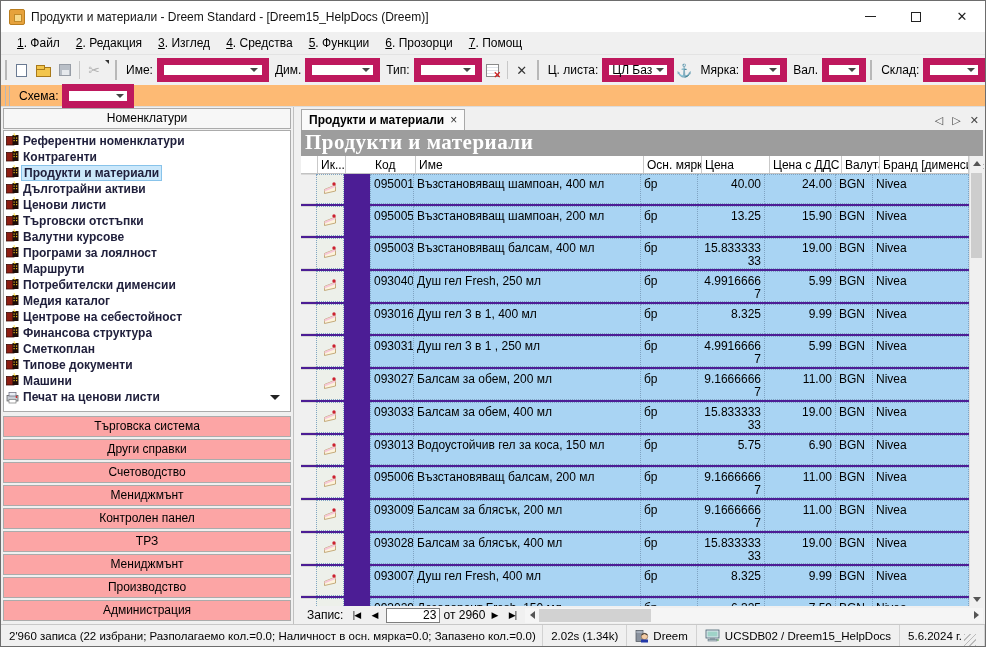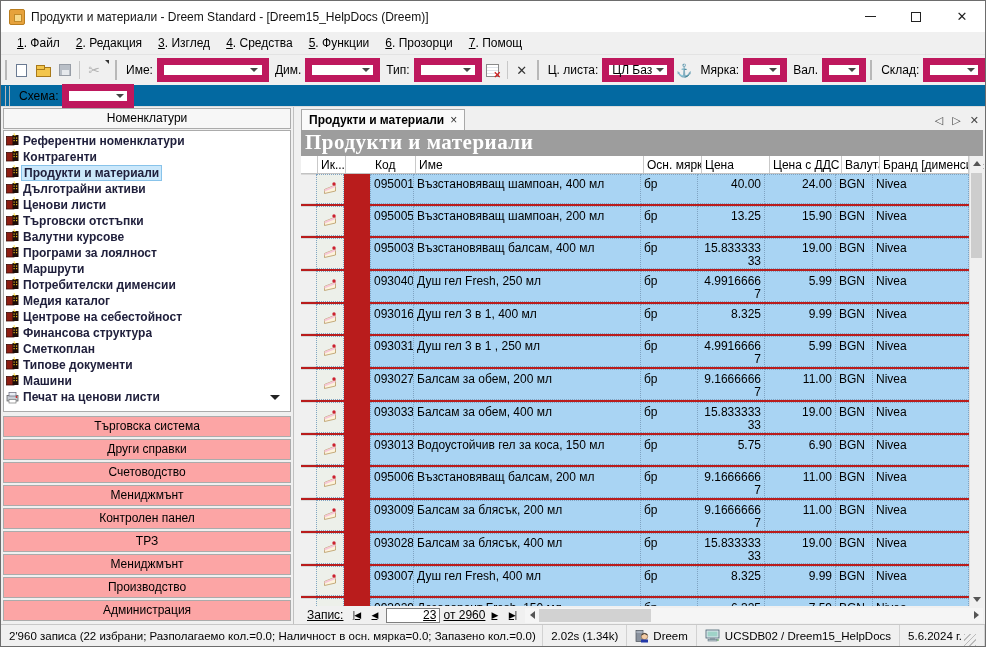--- a/index.html
+++ b/index.html
@@ -19,21 +19,21 @@
   .max-glyph { width:10px; height:10px; border:1px solid #222; display:block; }
   .x-glyph { font-size:13px; color:#222; line-height:1; }
 
   
   .menubar { height:23px; background:#f0f0f0; display:flex; align-items:center; padding-left:8px; flex:0 0 auto; border-bottom:1px solid #e3e3e3; }
   .menu-item { padding:3px 8px; white-space:nowrap; }
   .menu-item .mnum { text-decoration:underline; }
 
   
   .toolbar { height:30px; background:#f0f0f0; display:flex; align-items:center; flex:0 0 auto; }
-  .toolbar2 { height:22px; background:#0369a1; display:flex; align-items:center; flex:0 0 auto; border-bottom:1px solid #dcdcdc; }
+  .toolbar2 { height:22px; background:#fdba74; display:flex; align-items:center; flex:0 0 auto; border-bottom:1px solid #dcdcdc; }
   .grip { width:5px; height:20px; margin:0 3px 0 4px; border-left:1px solid #b8b8b8; border-right:1px solid #b8b8b8; }
   .tbgroup { display:flex; align-items:center; height:100%; }
   .tbbtn { width:22px; height:22px; display:flex; align-items:center; justify-content:center; }
   .lbl { margin:0 4px 0 6px; white-space:nowrap; }
   .combo { height:24px; background:#fff; border:7px solid #be185d; display:flex; align-items:center; position:relative; }
   .combo .cval { padding-left:3px; flex:1; white-space:nowrap; overflow:hidden; }
   .combo .carr { width:15px; height:100%; display:flex; align-items:center; justify-content:center; }
   .tri-down { width:0; height:0; border-left:4px solid transparent; border-right:4px solid transparent; border-top:4px solid #444; }
   .w112{width:112px}.w75{width:75px}.w68{width:68px}.w72{width:72px}.w44{width:44px}.w62{width:62px}
   .icon-new { width:11px; height:13px; background:#fff; border:1px solid #6a7a92; }
@@ -73,21 +73,21 @@
   .sections { flex:0 0 auto; padding:4px 0 1px; }
   .section-btn { height:21px; margin:0 2px 2px; background:#fca5a5; border:1px solid #ababab; text-align:center; line-height:19px; }
 
   
   .main { flex:1 1 auto; display:flex; flex-direction:column; min-width:0; background:#f0f0f0; padding:0 2px 0 7px; }
   .tabstrip { height:23px; display:flex; align-items:flex-end; flex:0 0 auto; }
   .tab { height:21px; background:#fafafa; border:1px solid #a8a8a8; border-bottom:none; display:flex; align-items:center; padding:0 7px; font-weight:bold; }
   .tab-close { margin-left:6px; font-weight:normal; color:#333; }
   .tab-nav { margin-left:auto; display:flex; align-items:center; gap:9px; padding:0 4px 3px 0; color:#444; font-size:11px; }
   .banner { height:26px; background:#9d9d9d; color:#fff; font-family:"Liberation Serif", serif; font-weight:bold; font-size:21px; line-height:25px; padding-left:4px; flex:0 0 auto; letter-spacing:0.5px; }
-  .gridwrap { flex:1 1 auto; background:#b91c1c; position:relative; padding-right:14px; overflow:hidden; min-height:0; }
+  .gridwrap { flex:1 1 auto; background:#4c1d95; position:relative; padding-right:14px; overflow:hidden; min-height:0; }
   .ghead { display:flex; height:18px; border-bottom:1px solid #c2c2c2; background:#fff; }
   .gh { border-right:1px solid #c9c9c9; padding:2px 2px 0 3px; white-space:nowrap; overflow:hidden; }
   .grows { }
   .grow { display:flex; margin-bottom:2px; min-height:30px; }
   .gc { background:#a9d4f3; border:1px dotted #7fa3c2; margin-left:-1px; padding:3px 3px 0; line-height:13px; overflow:hidden; }
   .gc.ind { background:#f0f0f0; border:1px solid #d8d8d8; }
   .gc.iconcell { background:#edf0ea; display:flex; align-items:flex-start; justify-content:center; padding-top:5px; }
   .num { text-align:right; overflow-wrap:anywhere; }
   .col-ind{width:17px; flex:0 0 auto;}
   .col-icon{width:28px; flex:0 0 auto;}
@@ -98,21 +98,21 @@
   .col-vat{width:72px; flex:0 0 auto;}
   .col-cur{width:38px; flex:0 0 auto;}
   .col-brand{flex:1 1 auto;}
   .vscroll { position:absolute; right:0; top:0; bottom:0; width:14px; background:#f0f0f0; border-left:1px solid #dedede; }
   .sarrow { height:14px; display:flex; align-items:center; justify-content:center; }
   .sarrow.bottom { position:absolute; bottom:0; left:0; right:0; }
   .vthumb { margin:3px 1px 0; height:85px; background:#cdcdcd; }
   .tri-u2 { width:0;height:0;border-left:4px solid transparent;border-right:4px solid transparent;border-bottom:5px solid #555; }
   .tri-d2 { width:0;height:0;border-left:4px solid transparent;border-right:4px solid transparent;border-top:5px solid #555; }
 
-  .recnav { height:18px; flex:0 0 auto; display:flex; align-items:center; background:#f0f0f0;text-decoration:underline; }
+  .recnav { height:18px; flex:0 0 auto; display:flex; align-items:center; background:#f0f0f0; }
   .navbtn { min-width:18px; padding:0 2px; text-align:center; font-size:9px; letter-spacing:-1px; }
   .recinput { width:54px; height:15px; border:1px solid #7f7f7f; text-align:right; padding-right:3px; font:12px "Liberation Sans", sans-serif; margin:0 3px; }
   .hscroll { flex:1 1 auto; height:15px; margin-left:4px; background:#f5f5f5; display:flex; align-items:center; }
   .harrow { width:14px; display:flex; align-items:center; justify-content:center; }
   .tri-l { width:0;height:0;border-top:4px solid transparent;border-bottom:4px solid transparent;border-right:5px solid #555; }
   .tri-r { width:0;height:0;border-top:4px solid transparent;border-bottom:4px solid transparent;border-left:5px solid #555; }
   .hthumb { width:112px; height:13px; background:#d2d2d2; }
   .hspacer { flex:1; }
 
   

